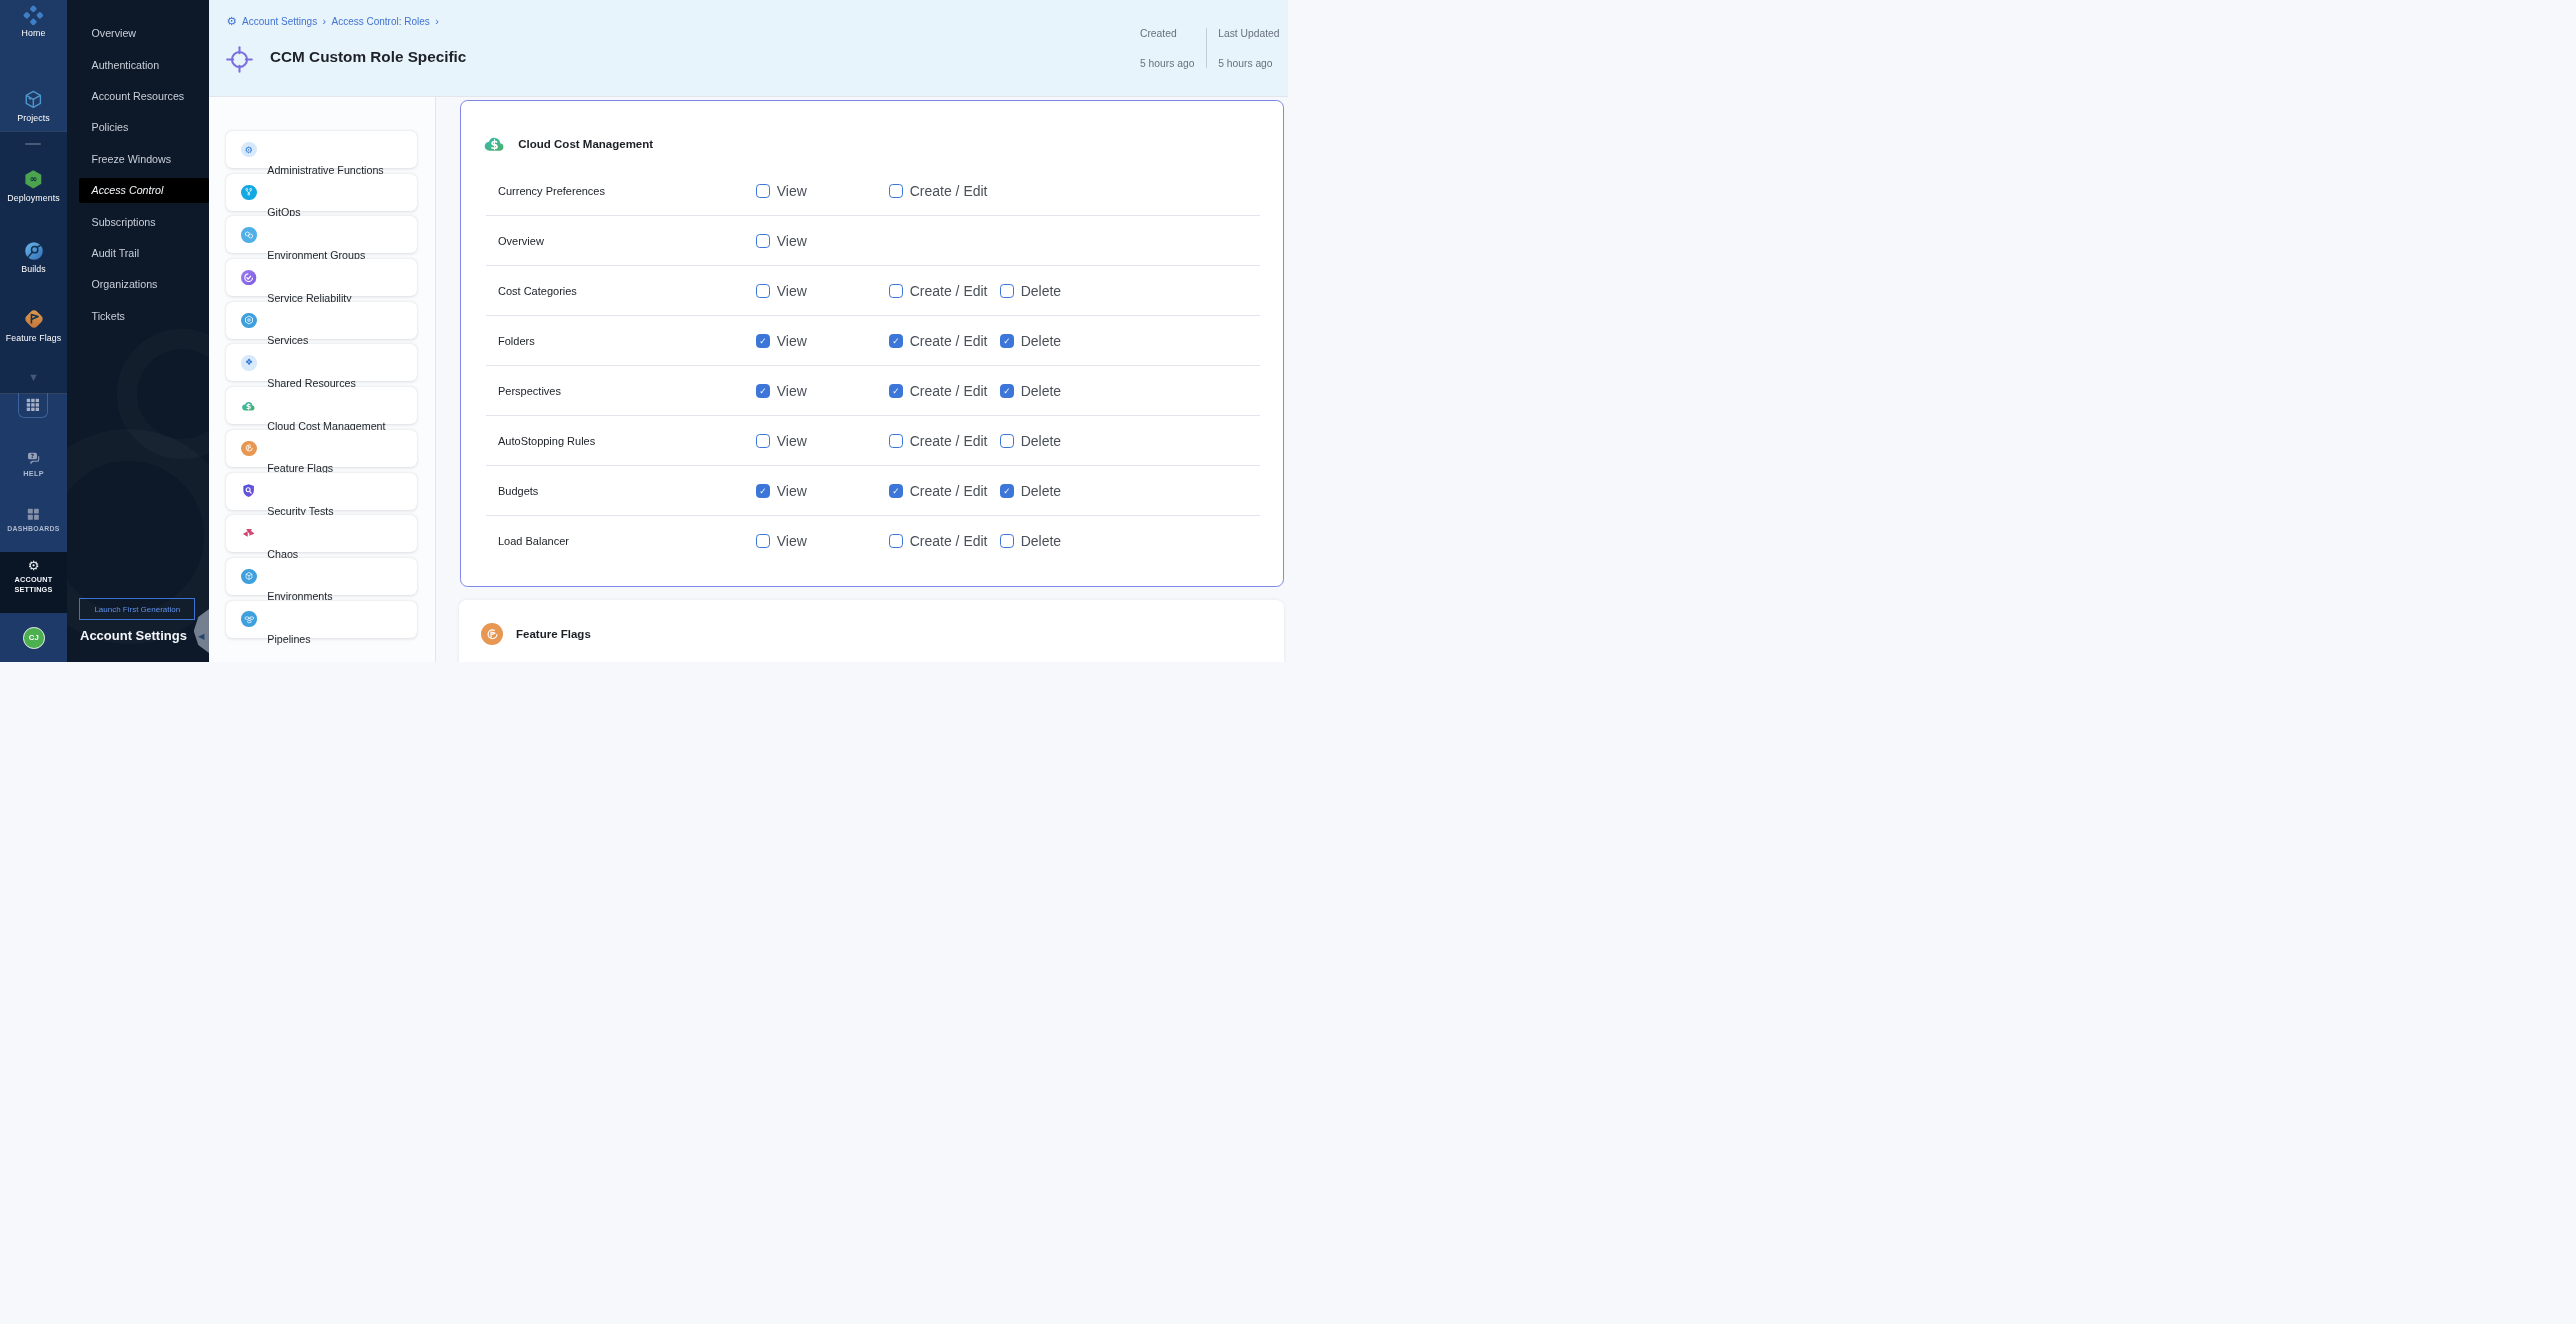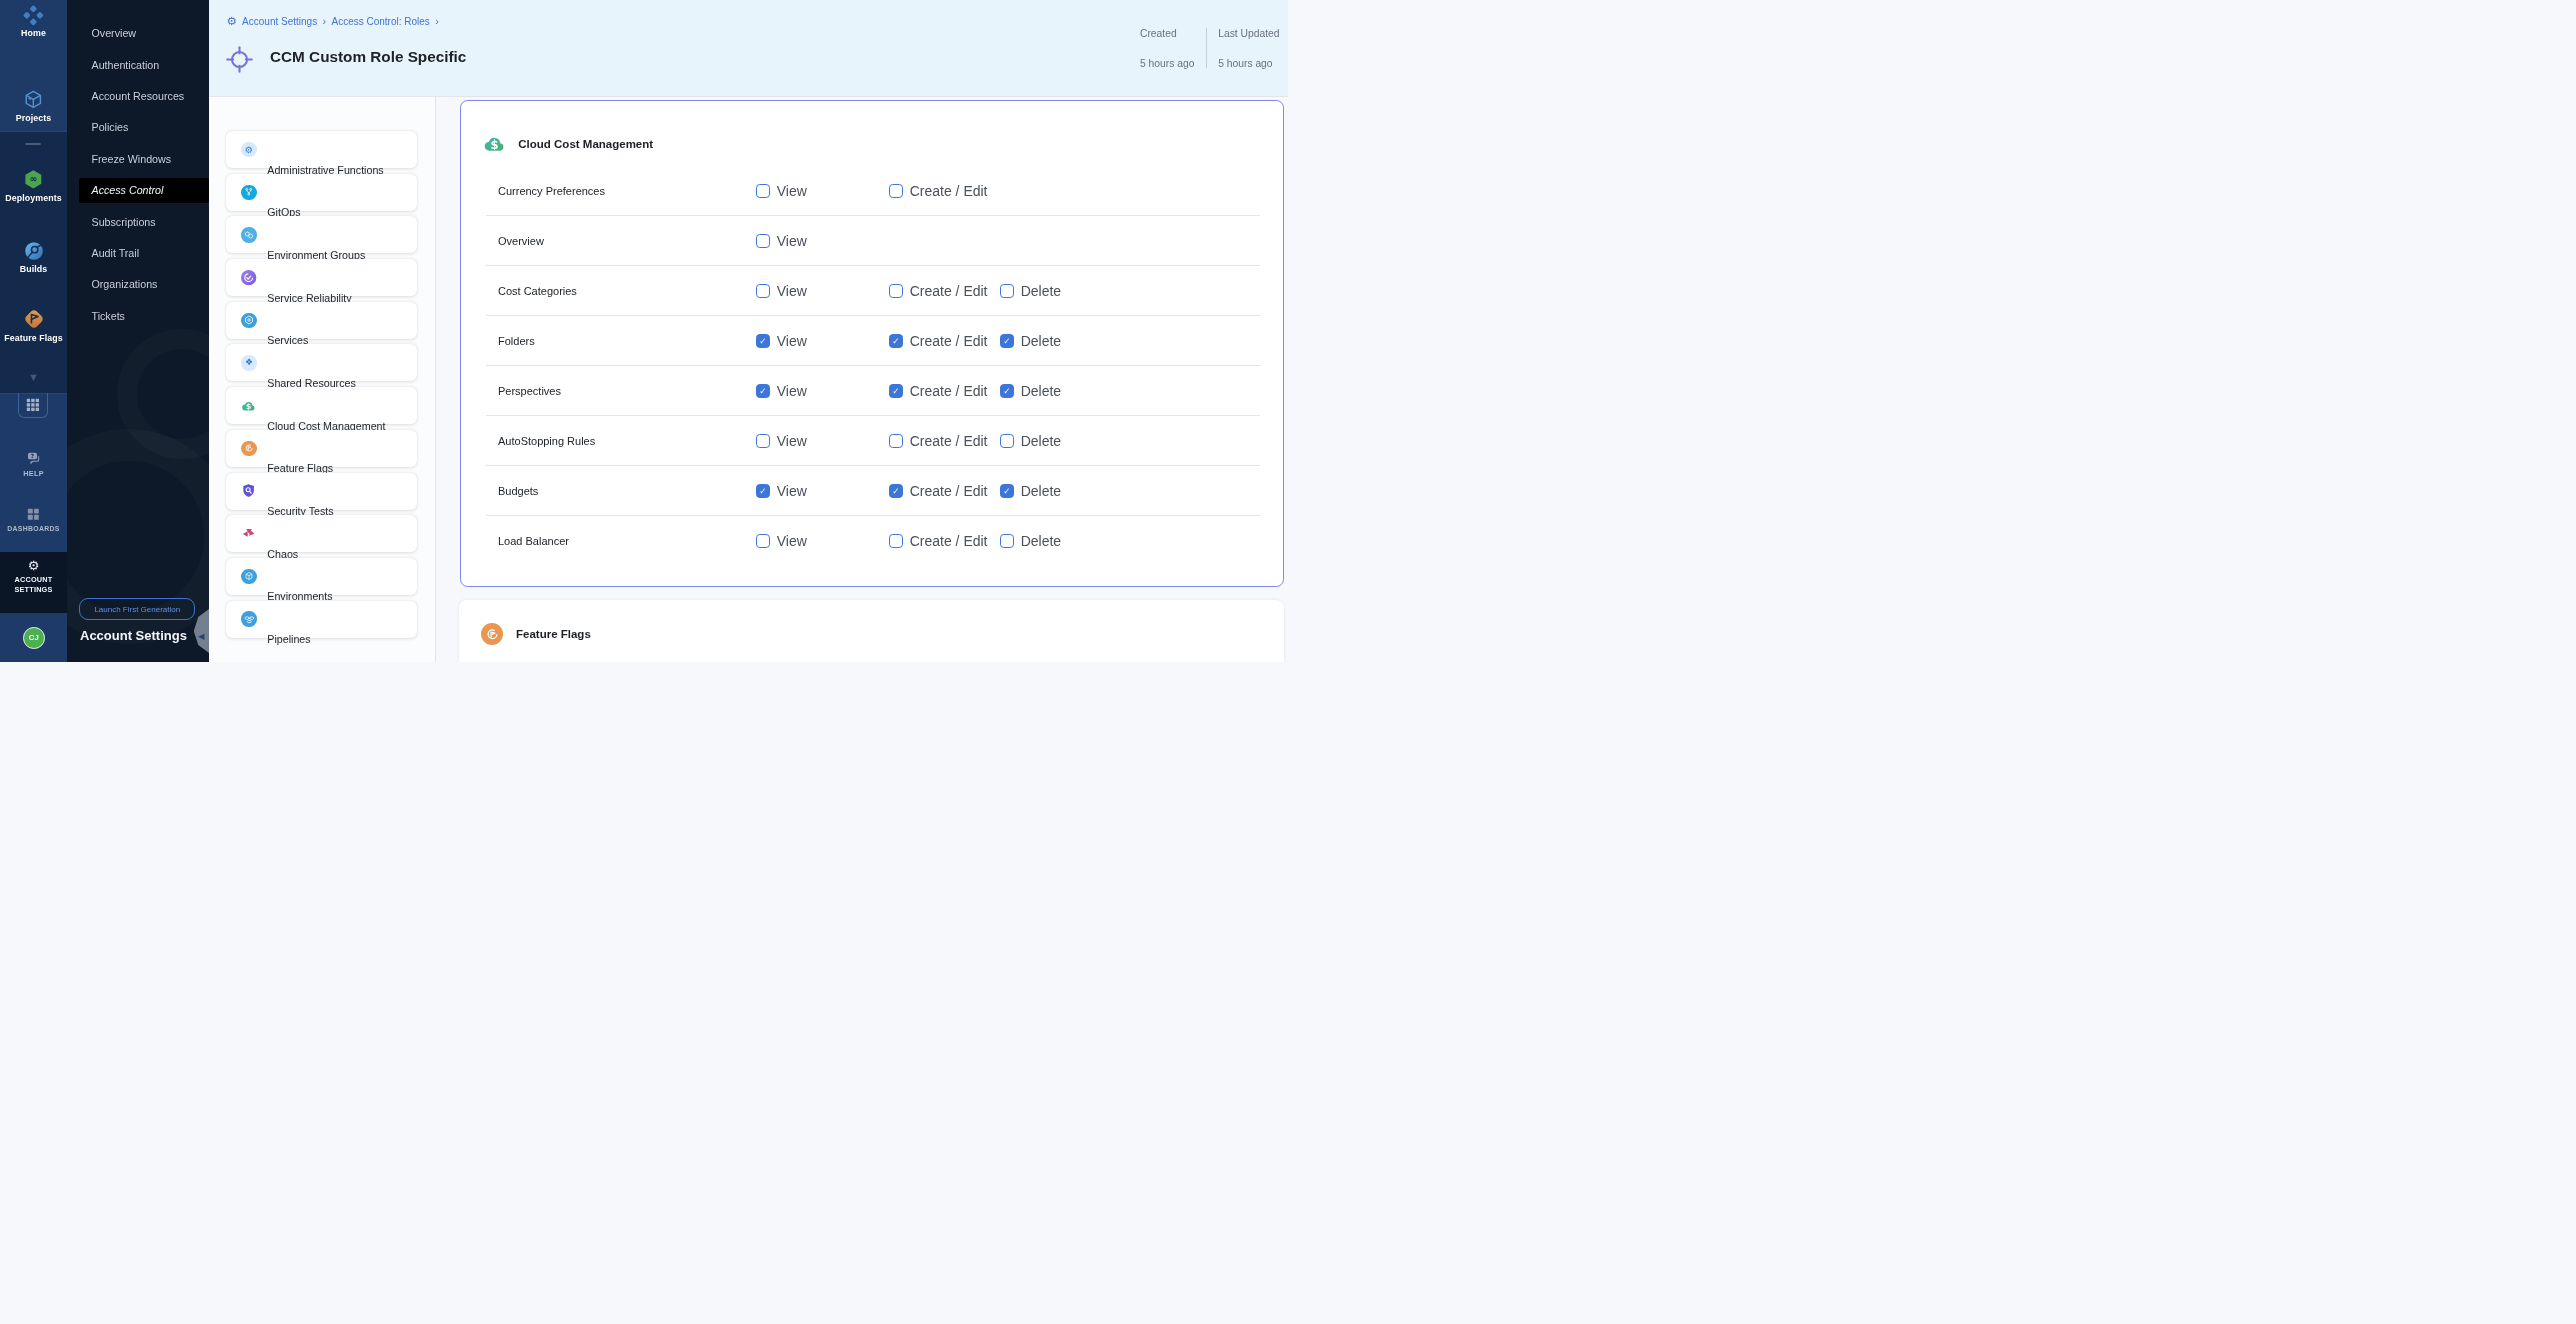--- a/index.html
+++ b/index.html
@@ -8,36 +8,36 @@
   .dj { font-family:"DejaVu Sans", sans-serif; }
   #app { position:relative; width:1288px; height:662px; }
 
   
   #rail { position:absolute; left:0; top:0; width:67px; height:662px; background:#142A4C; z-index:5; }
   .rail-zone { position:absolute; left:0; width:67px; }
   .zone-top { top:0; height:132px; background:#1E3A66; border-bottom:0.8px solid #2E4265; }
   .zone-low { top:393px; height:269px; background:#1D3A68; border-top:0.8px solid #33455F; }
   .zone-acct { position:absolute; left:0; top:552px; width:67px; height:61px; background:#0A1526; }
   .rail-item { position:absolute; left:0; width:67px; display:flex; flex-direction:column; align-items:center; gap:3.1px; text-align:center; }
-  .rail-item .rlabel { color:#FFFFFF; font-size:8.8px; font-weight:bold; letter-spacing:0.1px; }
+  .rail-item .rlabel { color:#FFFFFF; font-size:8.8px; font-weight:normal; letter-spacing:0.1px; }
   .rail-item .rlabel.muted { color:#AEB9CC; font-size:7.3px; font-weight:bold; letter-spacing:0.3px; }
   .rail-dash { position:absolute; left:25px; top:143px; width:16px; height:2.3px; background:#4A5A74; border-radius:1.5px; }
   .rail-chevron { position:absolute; left:0; top:372px; width:67px; text-align:center; color:#46587A; font-size:8.4px; cursor:pointer; }
   .mod-btn { position:absolute; left:18.4px; top:393px; width:30px; height:25px; border:1.1px solid #3E639A; border-top:none; border-radius:0 0 6.1px 6.1px; display:flex; align-items:center; justify-content:center; cursor:pointer; }
   .acct-label { color:#F2F5F9; font-size:7.3px; font-weight:bold; letter-spacing:0.2px; line-height:9.2px; }
   .avatar { position:absolute; left:23px; top:627px; width:21.5px; height:21.5px; border-radius:50%; background:#4CAF50; border:1.9px solid #EEF2EE; color:#fff; font-size:7.7px; font-weight:bold; display:flex; align-items:center; justify-content:center; cursor:pointer; }
 
   
   #subnav { position:absolute; left:67px; top:0; width:142px; height:662px; background:#0D1828; z-index:4; overflow:hidden; }
   .wm-ring { position:absolute; border-radius:50%; border:32px solid rgba(255,255,255,0.028); }
   .wm-tooth { position:absolute; right:0; top:609px; width:15.3px; height:44px; background:#97A1B2; opacity:.75; clip-path:polygon(100% 0,30% 18%,0 50%,30% 82%,100% 100%); }
   #subnav ul { position:absolute; top:20.7px; left:0; right:0; list-style:none; }
   #subnav li { height:25px; margin:0 0 6.4px 11.5px; display:flex; align-items:center; padding-left:13px; border-radius:3.1px; color:#C9CFD9; font-size:10.7px; cursor:pointer; }
   #subnav li.selected { background:#000000; color:#F5F8FB;font-style:italic; }
-  .launch-btn { position:absolute; left:12.3px; top:598px; width:116px; height:22px; border:1.1px solid #3B74D6; border-radius:9px; background:transparent; color:#5F90E8; font-size:8px; font-family:"Liberation Sans",sans-serif; cursor:pointer; }
+  .launch-btn { position:absolute; left:12.3px; top:598px; width:116px; height:22px; border:1.1px solid #3B74D6; border-radius:0; background:transparent; color:#5F90E8; font-size:8px; font-family:"Liberation Sans",sans-serif; cursor:pointer; }
   .subnav-title { position:absolute; left:13px; top:628px; color:#F4F6F9; font-size:13px; font-weight:bold; }
   .collapse-ico { position:absolute; right:4.6px; top:631px; color:#24476F; font-size:8.4px; cursor:pointer; }
 
   
   #band { position:absolute; left:208px; top:0; right:0; height:97px; background:#E8F4FB; border-bottom:0.8px solid #E0E6EC; z-index:2; }
   .crumbs { position:absolute; left:18.4px; top:15.3px; display:flex; align-items:center; gap:5.4px; font-size:10px; color:#4273D2; }
   .crumb { cursor:pointer; }
   .crumb-sep { color:#4273D2; font-size:10.7px; }
   .crumb-gear { color:#3D72D8; font-size:11.5px; line-height:1; }
   .role-ico { position:absolute; left:18.4px; top:46px; }

